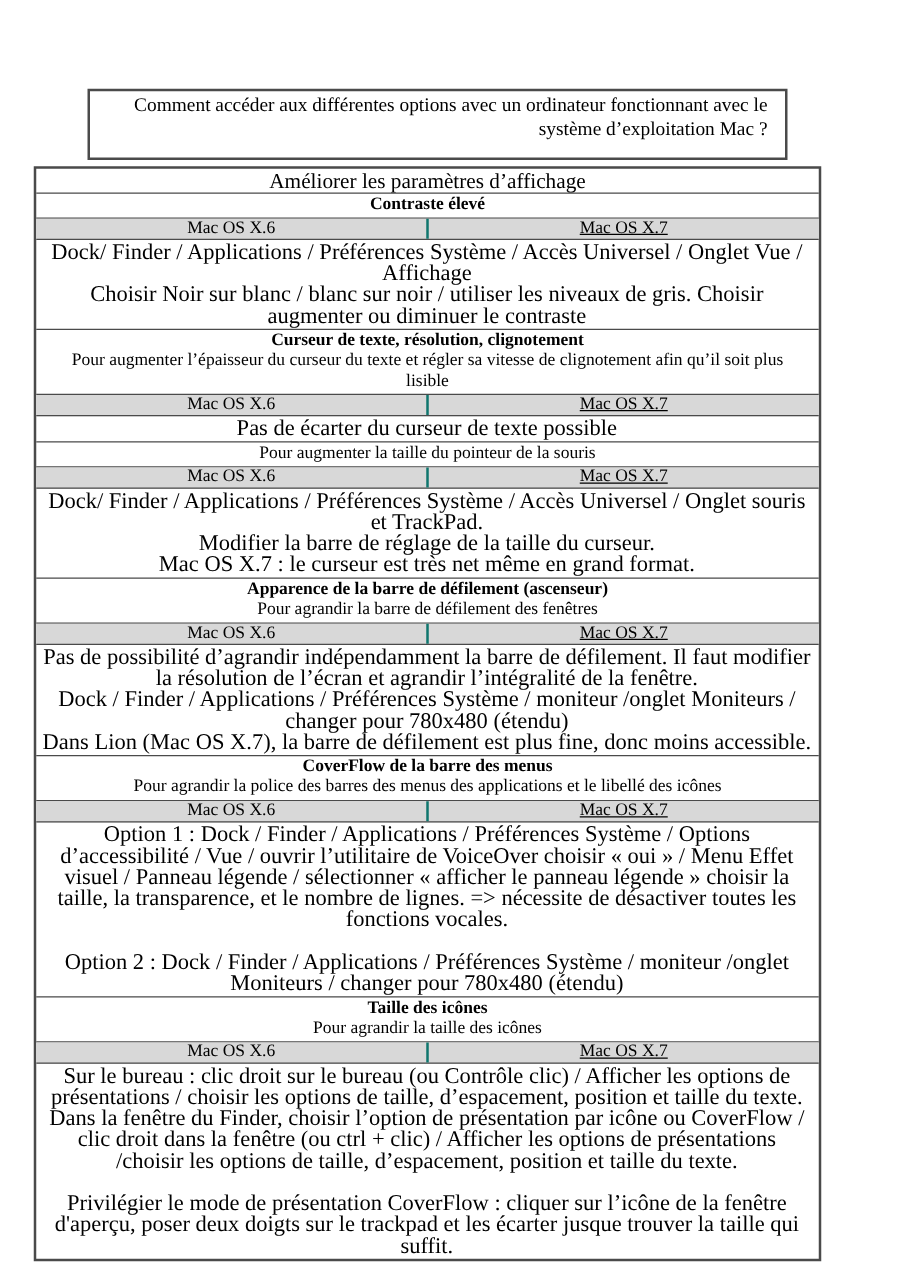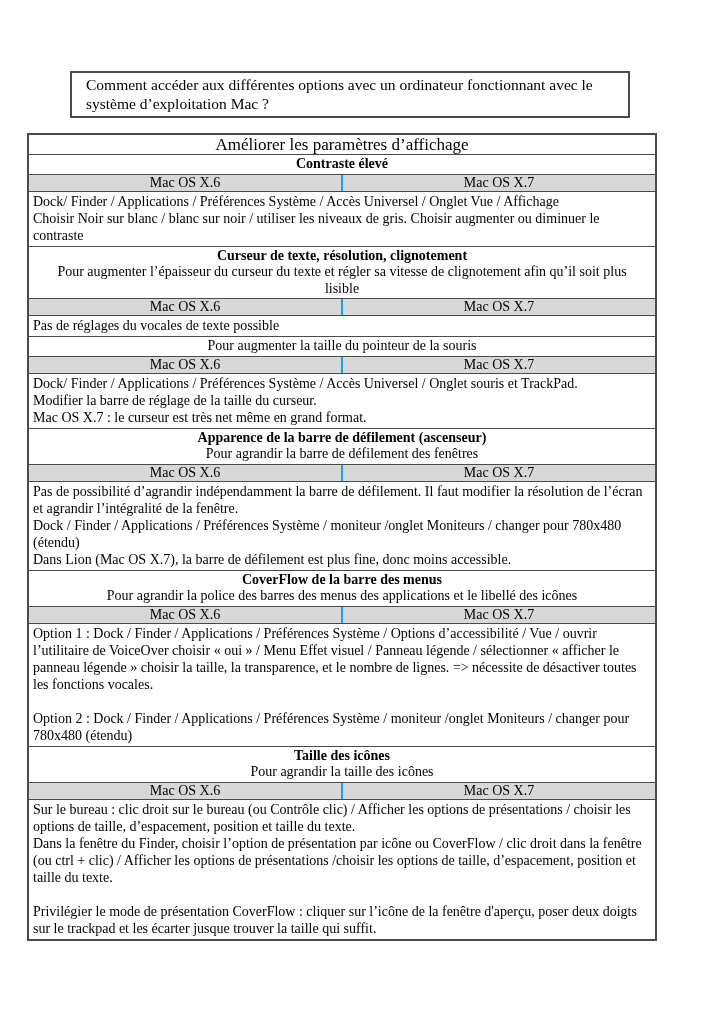--- a/index.html
+++ b/index.html
@@ -12,22 +12,22 @@
     font-family: "Liberation Serif", "DejaVu Serif", serif;
     overflow: hidden;
   }
   .title-box {
     position: absolute;
     left: 70px;
     top: 71px;
     width: 560px;
     box-sizing: border-box;
     border: 2px solid #4a4a4a;
-    padding: 2px 14px 3px;
-    text-align: left;
+    padding: 2px 14px 13px;
+    text-align: right;
     font-size: 15.5px;
     line-height: 19px;
   }
   .tbl {
     position: absolute;
     left: 27px;
     top: 133px;
     width: 630px;
     box-sizing: border-box;
     border: 2px solid #4a4a4a;
@@ -47,27 +47,27 @@
   }
   .head .h { font-weight: bold; }
   .os-row { display: flex; background: #d8d8d8; align-items: flex-end; }
   .os-row > div {
     flex: 1;
     text-align: center;
     font-size: 14px;
     line-height: 15px;
     padding-bottom: 1px;
   }
-  .os-row > div + div { border-left: 2px solid #0ea5e9; }
+  .os-row > div + div { border-left: 2px solid #0f766e; text-decoration: underline; }
   .body-cell {
-    font-size: 14px;
+    font-size: 18px;
     line-height: 17px;
     padding: 1px 5px 2px 4px;
     white-space: pre-line;
-    text-align: left;
+    text-align: center;
   }
 </style>
 </head>
 <body>
 
 <div class="page">
 
   <div class="title-box">
     <span>Comment accéder aux différentes options avec un ordinateur fonctionnant avec le système d’exploitation Mac ?</span>
   </div>
@@ -90,21 +90,21 @@
 
     <div class="sec">
       <div class="row head">
         <div class="h">Curseur de texte, résolution, clignotement</div>
         <div>Pour augmenter l’épaisseur du curseur du texte et régler sa vitesse de clignotement afin qu’il soit plus lisible</div>
       </div>
       <div class="row os-row">
         <div>Mac OS X.6</div>
         <div>Mac OS X.7</div>
       </div>
-      <div class="row body-cell">Pas de réglages du vocales de texte possible</div>
+      <div class="row body-cell">Pas de écarter du curseur de texte possible</div>
     </div>
 
     <div class="sec">
       <div class="row head">
         <div>Pour augmenter la taille du pointeur de la souris</div>
       </div>
       <div class="row os-row">
         <div>Mac OS X.6</div>
         <div>Mac OS X.7</div>
       </div>

